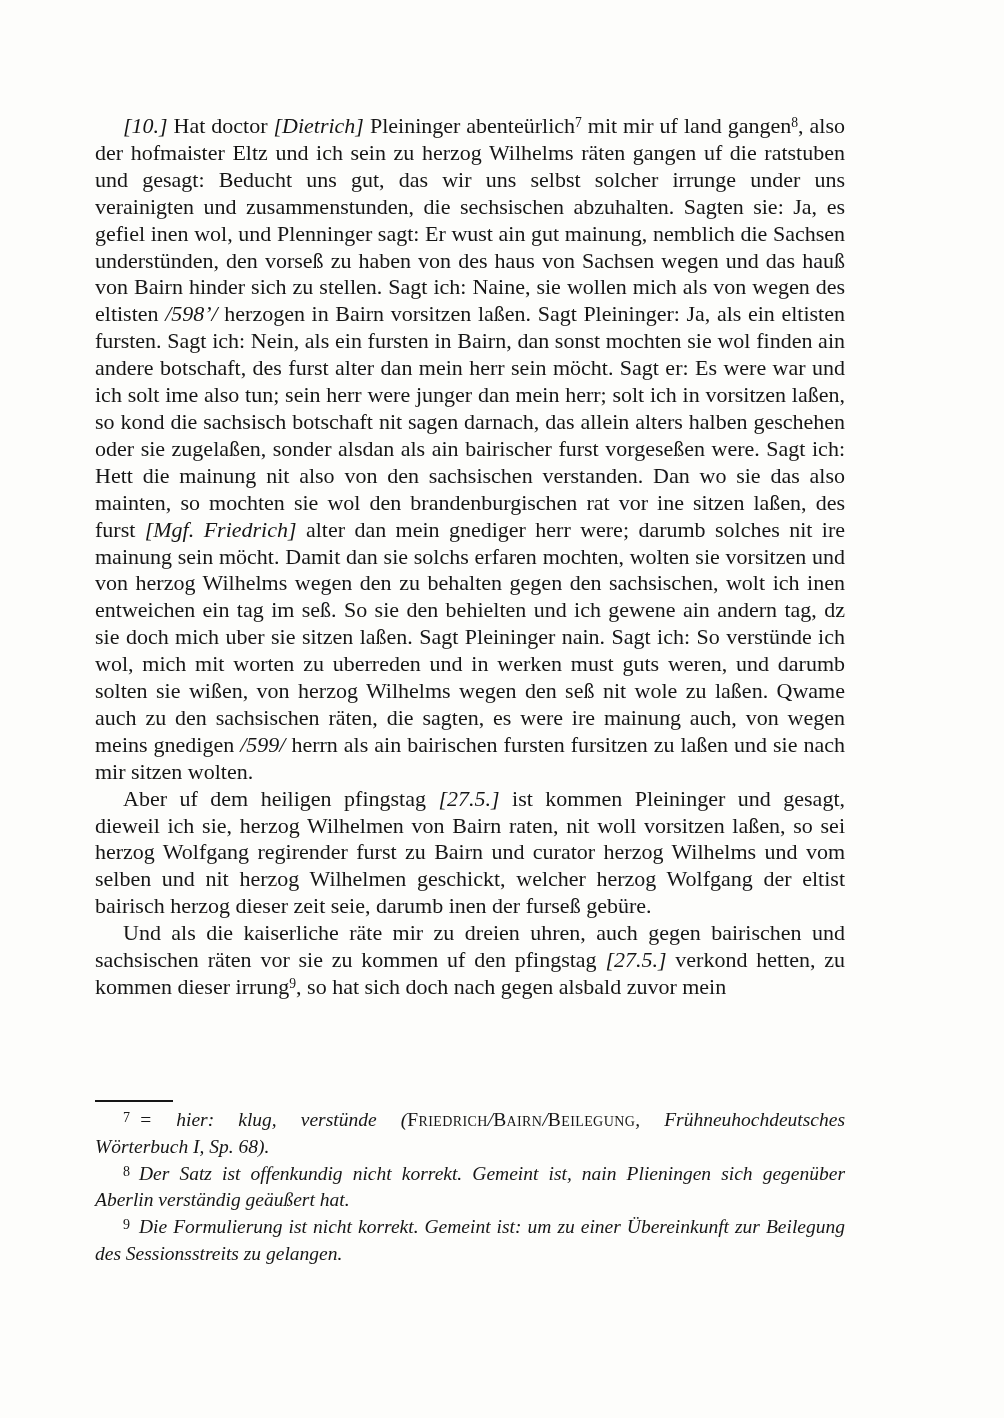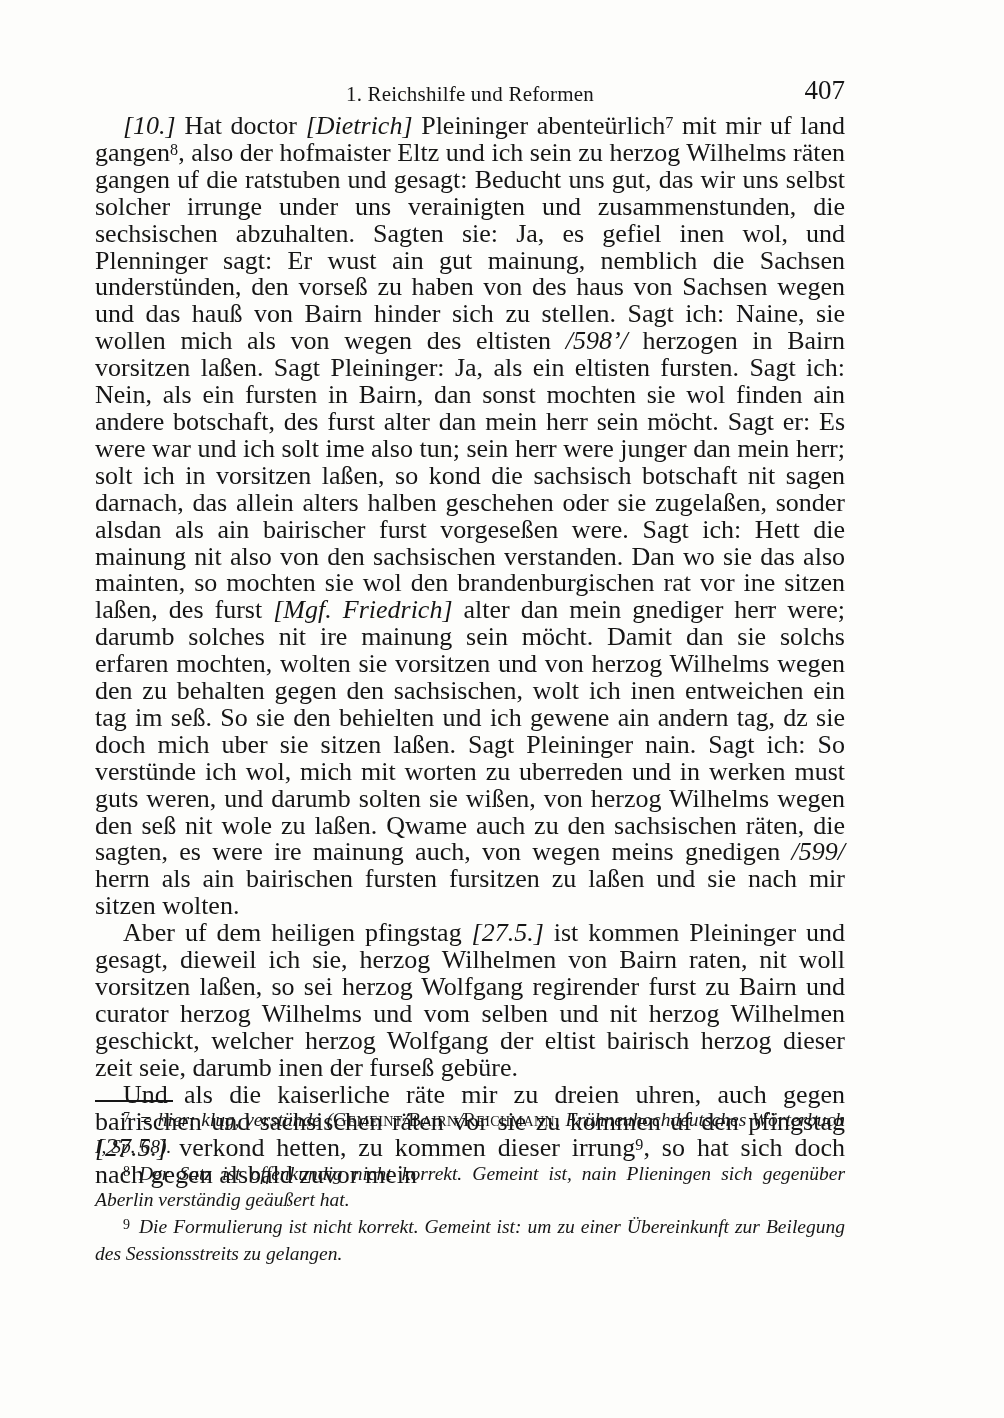--- a/index.html
+++ b/index.html
@@ -42,21 +42,21 @@
     position: absolute;
     right: 0;
     top: -4px;
     font-size: 27px;
   }
   .bodytext {
     position: absolute;
     left: 95px;
     top: 113px;
     width: 750px;
-    font-size: 26px;
+    font-size: 22px;
     line-height: 26.9px;
     text-align: justify;
   }
   .bodytext p {
     margin: 0;
     text-indent: 28px;
   }
   .run-i { font-style: italic; }
   .run-r { font-style: normal; }
   .run-sc { font-style: normal; font-variant: small-caps; letter-spacing: 0.4px; }
@@ -92,33 +92,29 @@
     line-height: 0;
     vertical-align: 4px;
     margin-right: 9px;
   }
 </style>
 </head>
 <body>
 
 <div class="page">
 
-  <div class="running-head">
-    <span class="section-title">1. Reichshilfe und Reformen</span>
-    <span class="page-number">407</span>
-  </div>
 
   <div class="bodytext" id="body-text">
       <p><span class="run-i">[10.]</span><span class="run-r"> Hat doctor </span><span class="run-i">[Dietrich]</span><span class="run-r"> Pleininger abenteürlich</span><sup class="fn-ref">7</sup><span class="run-r"> mit mir uf land gangen</span><sup class="fn-ref">8</sup><span class="run-r">, also der hofmaister Eltz und ich sein zu herzog Wilhelms räten gangen uf die ratstuben und gesagt: Beducht uns gut, das wir uns selbst solcher irrunge under uns verainigten und zusammenstunden, die sechsischen abzuhalten. Sagten sie: Ja, es gefiel inen wol, und Plenninger sagt: Er wust ain gut mainung, nemblich die Sachsen understünden, den vorseß zu haben von des haus von Sachsen wegen und das hauß von Bairn hinder sich zu stellen. Sagt ich: Naine, sie wollen mich als von wegen des eltisten </span><span class="run-i">/598’/</span><span class="run-r"> herzogen in Bairn vorsitzen laßen. Sagt Pleininger: Ja, als ein eltisten fursten. Sagt ich: Nein, als ein fursten in Bairn, dan sonst mochten sie wol finden ain andere botschaft, des furst alter dan mein herr sein möcht. Sagt er: Es were war und ich solt ime also tun; sein herr were junger dan mein herr; solt ich in vorsitzen laßen, so kond die sachsisch botschaft nit sagen darnach, das allein alters halben geschehen oder sie zugelaßen, sonder alsdan als ain bairischer furst vorgeseßen were. Sagt ich: Hett die mainung nit also von den sachsischen verstanden. Dan wo sie das also mainten, so mochten sie wol den brandenburgischen rat vor ine sitzen laßen, des furst </span><span class="run-i">[Mgf. Friedrich]</span><span class="run-r"> alter dan mein gnediger herr were; darumb solches nit ire mainung sein möcht. Damit dan sie solchs erfaren mochten, wolten sie vorsitzen und von herzog Wilhelms wegen den zu behalten gegen den sachsischen, wolt ich inen entweichen ein tag im seß. So sie den behielten und ich gewene ain andern tag, dz sie doch mich uber sie sitzen laßen. Sagt Pleininger nain. Sagt ich: So verstünde ich wol, mich mit worten zu uberreden und in werken must guts weren, und darumb solten sie wißen, von herzog Wilhelms wegen den seß nit wole zu laßen. Qwame auch zu den sachsischen räten, die sagten, es were ire mainung auch, von wegen meins gnedigen </span><span class="run-i">/599/</span><span class="run-r"> herrn als ain bairischen fursten fursitzen zu laßen und sie nach mir sitzen wolten.</span></p>
       <p><span class="run-r">Aber uf dem heiligen pfingstag </span><span class="run-i">[27.5.]</span><span class="run-r"> ist kommen Pleininger und gesagt, dieweil ich sie, herzog Wilhelmen von Bairn raten, nit woll vorsitzen laßen, so sei herzog Wolfgang regirender furst zu Bairn und curator herzog Wilhelms und vom selben und nit herzog Wilhelmen geschickt, welcher herzog Wolfgang der eltist bairisch herzog dieser zeit seie, darumb inen der furseß gebüre.</span></p>
       <p><span class="run-r">Und als die kaiserliche räte mir zu dreien uhren, auch gegen bairischen und sachsischen räten vor sie zu kommen uf den pfingstag </span><span class="run-i">[27.5.]</span><span class="run-r"> verkond hetten, zu kommen dieser irrung</span><sup class="fn-ref">9</sup><span class="run-r">, so hat sich doch nach gegen alsbald zuvor mein</span></p>
     </div>
 
   <div class="footnotes">
     <div class="fn-rule"></div>
     <div id="fn-list">
-        <p class="footnote"><sup class="fn-num">7</sup><span class="run-i">= hier: klug, verstünde (</span><span class="run-sc">Gemeint</span><span class="run-i">/</span><span class="run-sc">Bairn</span><span class="run-i">/</span><span class="run-sc">Reichmann</span><span class="run-i">, Frühneuhochdeutsches Wörterbuch I, Sp. 68).</span></p>
+        <p class="footnote"><sup class="fn-num">7</sup><span class="run-i">= hier: klug, verstünde (</span><span class="run-sc">Friedrich</span><span class="run-i">/</span><span class="run-sc">Bairn</span><span class="run-i">/</span><span class="run-sc">Beilegung</span><span class="run-i">, Frühneuhochdeutsches Wörterbuch I, Sp. 68).</span></p>
         <p class="footnote"><sup class="fn-num">8</sup><span class="run-i">Der Satz ist offenkundig nicht korrekt. Gemeint ist, nain Plieningen sich gegenüber Aberlin verständig geäußert hat.</span></p>
         <p class="footnote"><sup class="fn-num">9</sup><span class="run-i">Die Formulierung ist nicht korrekt. Gemeint ist: um zu einer Übereinkunft zur Beilegung des Sessionsstreits zu gelangen.</span></p>
       </div>
   </div>
 
 </div>
 
 </body></html>

